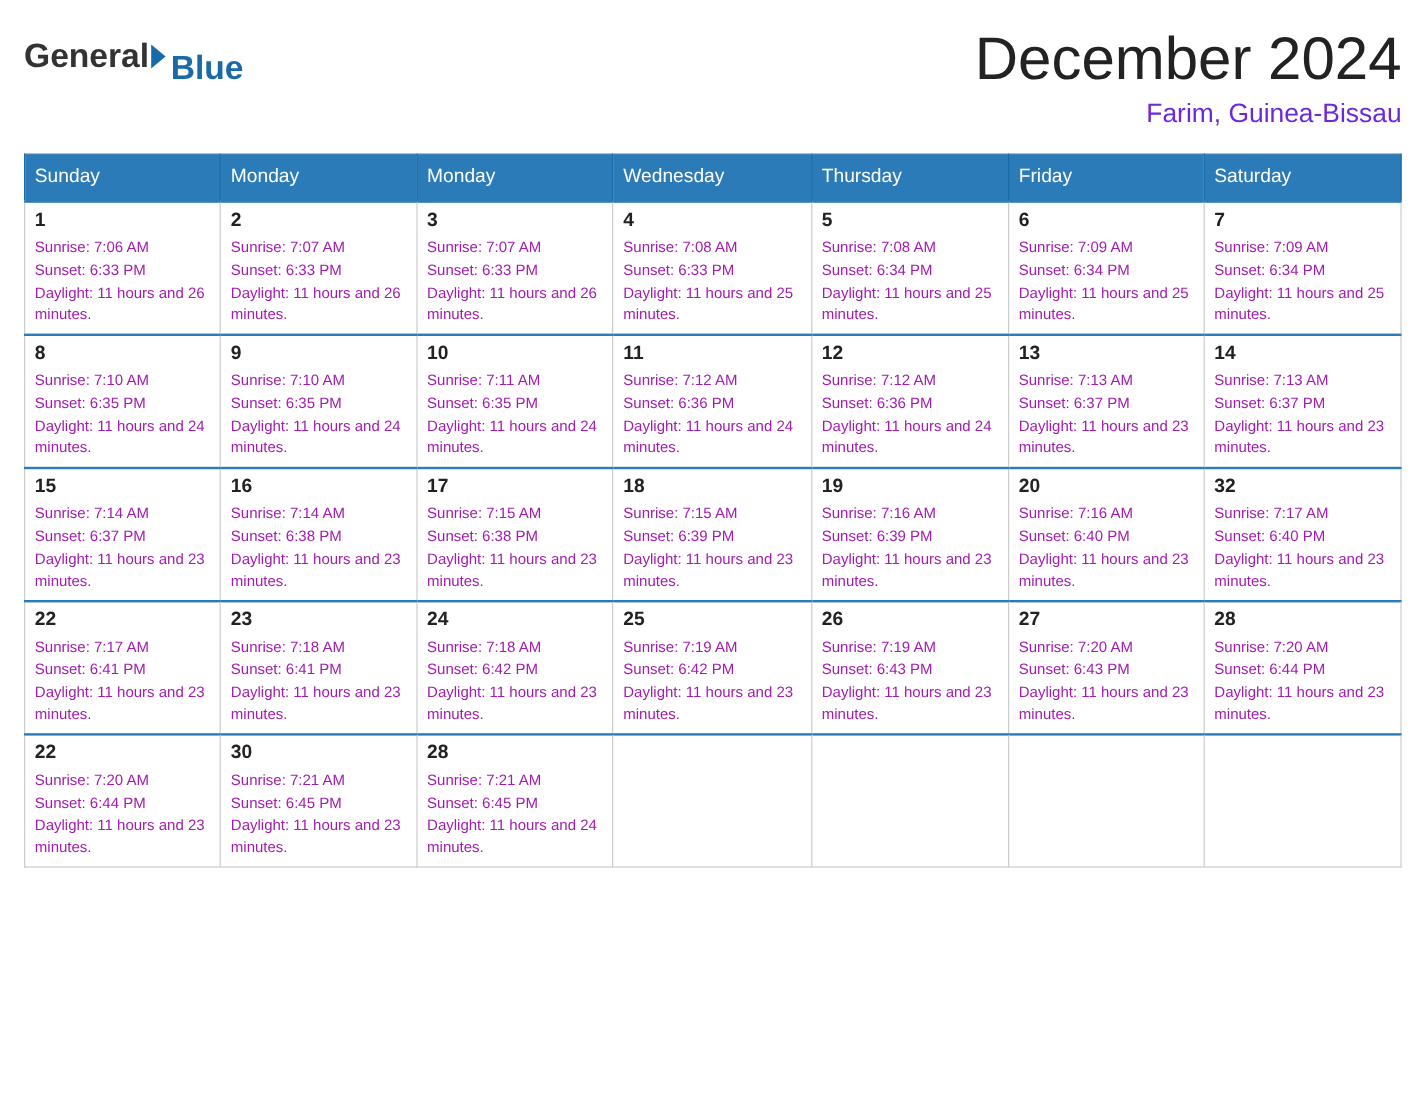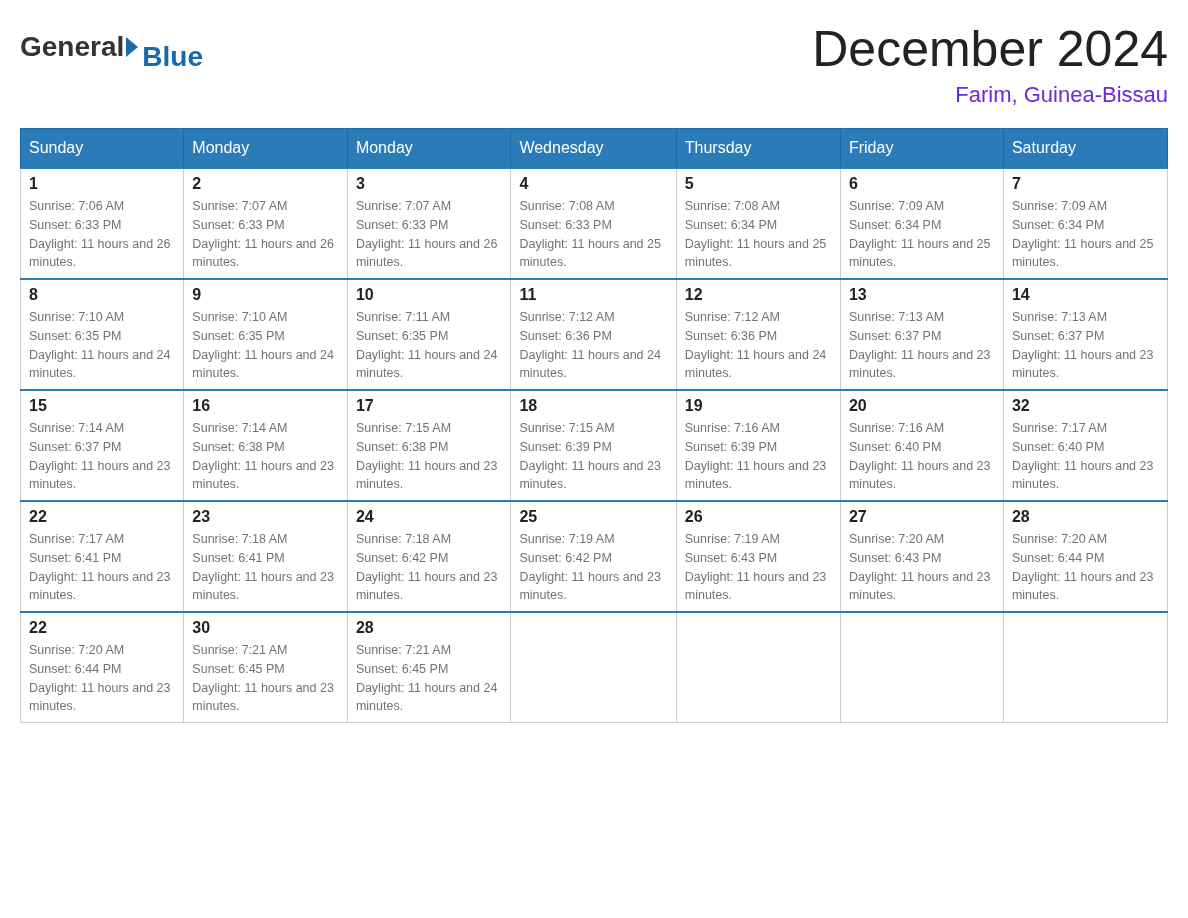--- a/index.html
+++ b/index.html
@@ -80,21 +80,21 @@
     .day-number {
       font-size: 16px;
       font-weight: bold;
       color: #222;
       display: block;
       margin-bottom: 4px;
     }
     .day-info {
       font-size: 12.5px;
       line-height: 1.5;
-      color: #737373;
+      color: #a21caf;
     }
     .calendar-table tr td {
       border-top: 2px solid #2b7bb9;
     }
     .calendar-table tbody tr:first-child td {
       border-top: 2px solid #2b7bb9;
     }
     .empty-cell {
       background: #fff;
     }

